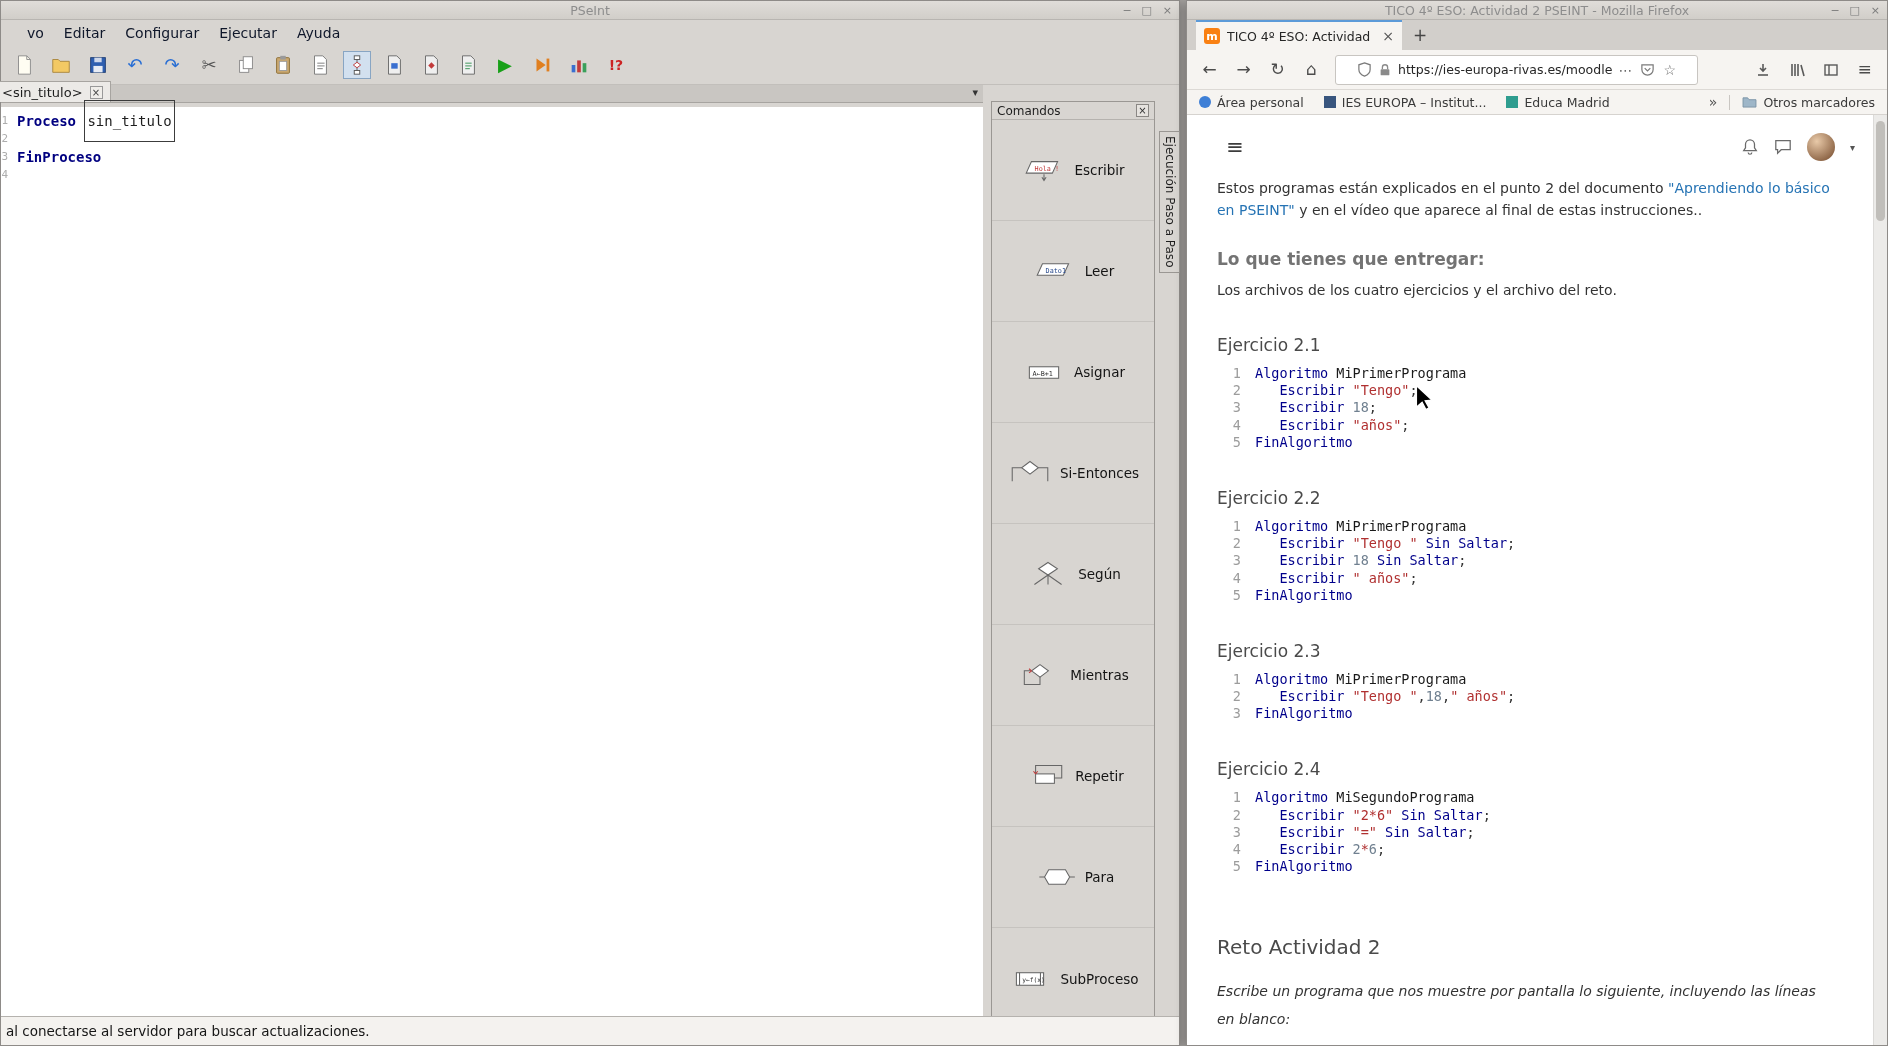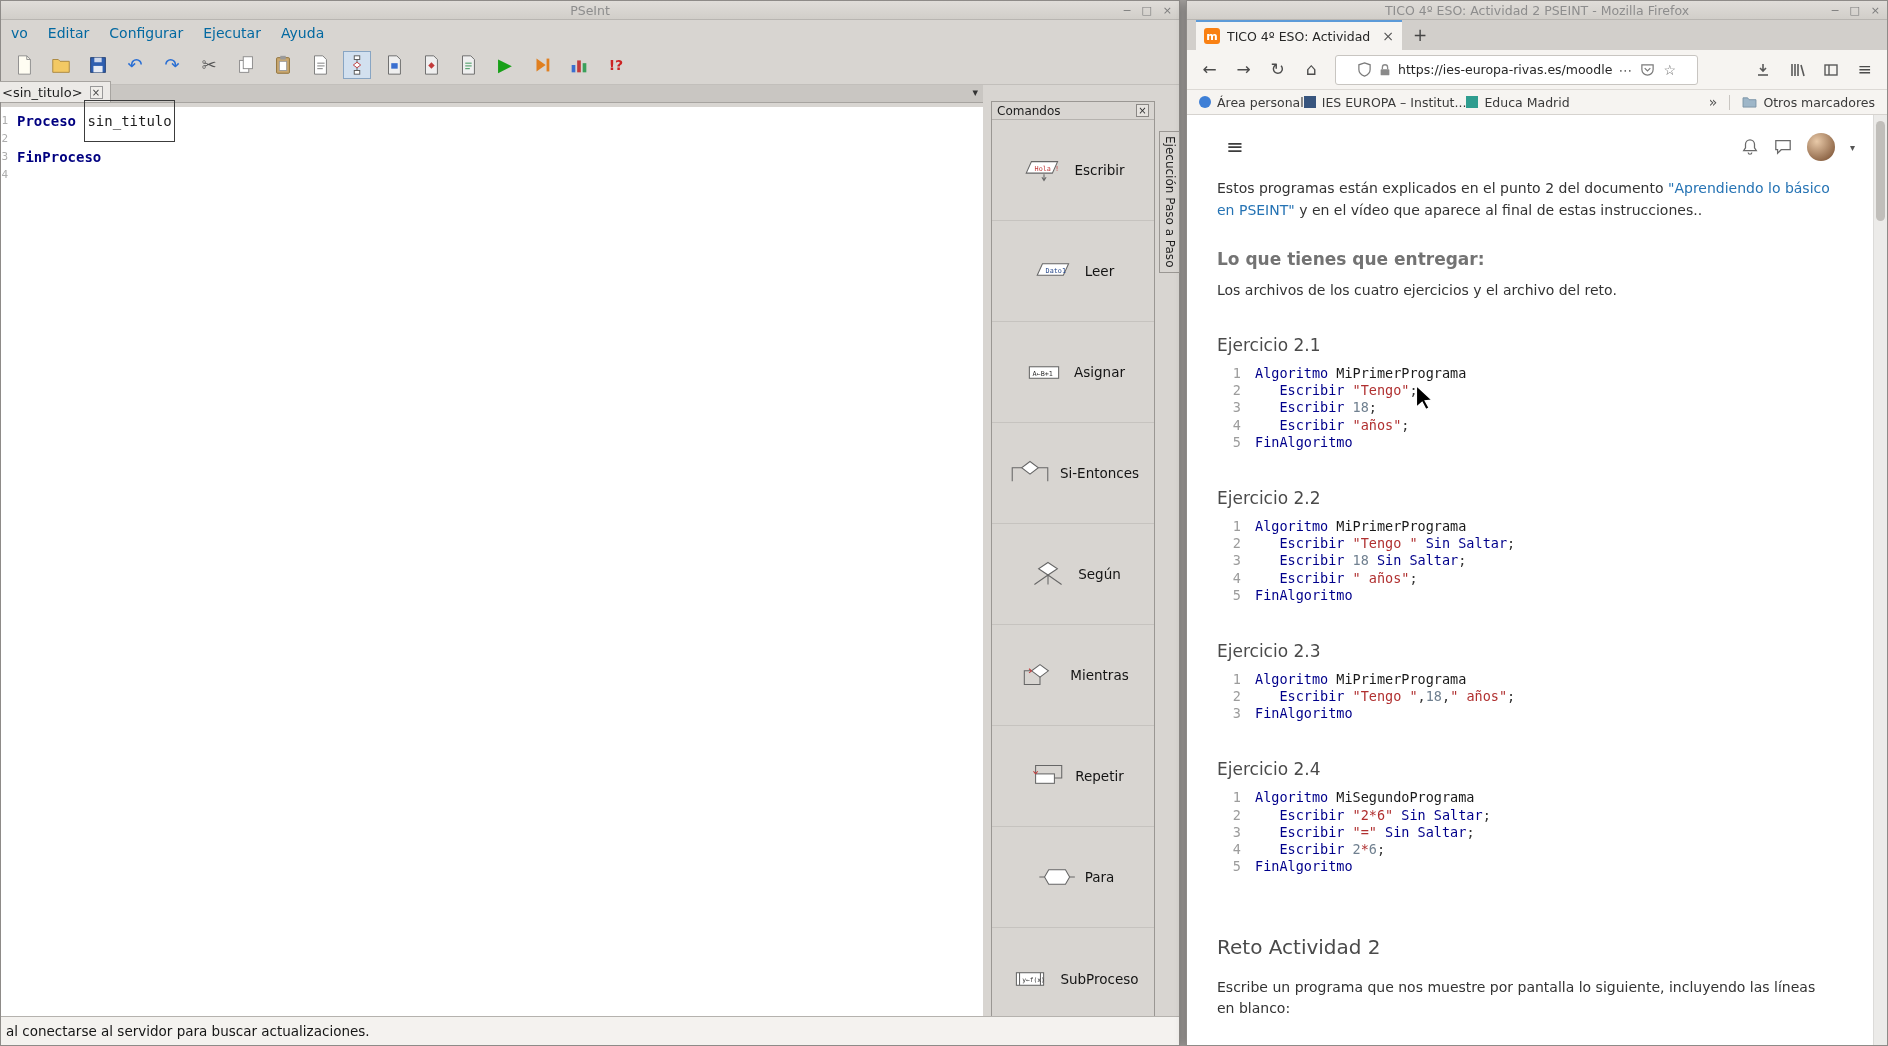--- a/index.html
+++ b/index.html
@@ -10,21 +10,21 @@
   
   .window{position:absolute;background:#d8d5d1;border:1px solid #8e8b88;box-shadow:0 2px 10px rgba(0,0,0,.35)}
   .pseint{left:0;top:0;width:1180px;height:1046px}
   .firefox{left:1186px;top:0;width:702px;height:1046px}
   .titlebar{height:19px;display:flex;align-items:center;justify-content:center;position:relative;
     background:linear-gradient(#e0ddd9,#d1cec9);border-bottom:1px solid #b8b5b1;font-size:12.5px;color:#8d8d8d}
   .winbtns{position:absolute;right:7px;top:0;height:100%;display:flex;gap:11px;align-items:center;color:#7c7c7c;font-size:11px}
   .winbtn{cursor:default;line-height:1}
 
   
-  .ps-menubar{height:25px;display:flex;align-items:center;font-size:14px;color:#0369a1;padding-left:0}
+  .ps-menubar{height:25px;display:flex;align-items:center;font-size:14px;color:#0f172a;padding-left:16px}
   .menu-item{padding:2px 10px}
   .ps-toolbar{height:40px;display:flex;align-items:center;gap:9px;padding:0 9px;border-bottom:1px solid #c2bfbb}
   .tb-btn{width:28px;height:28px;display:flex;align-items:center;justify-content:center;border:1px solid transparent}
   .tb-btn svg{display:block}
   .tb-glyph{font-size:18px;line-height:1}
   .tb-active{background:#d2e0ef;border:1px solid #88a5c3}
   .ps-tabstrip{height:18px;display:flex;align-items:flex-end;background:#c9c6c2;border-bottom:1px solid #a7a4a0;width:982px;position:relative}
   .ps-tab{margin-left:-7px;height:21px;display:flex;align-items:center;gap:7px;background:#eceae7;border:1px solid #a7a4a0;border-bottom:none;padding:0 7px;font-size:13px;color:#1e1e1e}
   .ps-tab-close{font-size:10px;color:#444;border:1px solid #999;width:13px;height:13px;line-height:11px;text-align:center;background:#f0eeea}
   .tab-dropdown{position:absolute;right:5px;bottom:3px;font-size:11px;color:#333}
@@ -88,21 +88,21 @@
   .cb-line{display:flex;height:17.2px;line-height:17.2px}
   .cb-num{width:24px;text-align:right;color:#9c9c9c;margin-right:14px}
   .cb-code{white-space:pre}
   .c-kw{color:#00008b}
   .c-id{color:#1a1a1a}
   .c-str{color:#b03030}
   .c-num{color:#708090}
   .c-op{color:#b03030}
   .c-pl{color:#333}
   .h-reto{margin-top:60px;font-size:20px;line-height:24px;font-weight:400;color:#4a4a4a}
-  .p-reto{margin-top:18px;font-size:14px;line-height:21px;color:#333;width:600px}
+  .p-reto{margin-top:18px;font-style:italic;font-size:14px;line-height:28px;color:#333;width:600px}
   .mouse-cursor{position:absolute;left:1414px;top:384px;z-index:50;pointer-events:none}
 </style>
 </head>
 <body>
 
 <div class="screen">
 
   <section class="window pseint">
     <div class="titlebar">
       <span>PSeInt</span>
@@ -413,21 +413,21 @@
               <rect x="2" y="3" width="12" height="10" fill="none" stroke="#5a5a5a" stroke-width="1.4"></rect>
               <path d="M6 3v10" stroke="#5a5a5a" stroke-width="1.4"></path>
             </svg>
           </div>
           <div class="nav-btn">
             <span class="glyph">≡</span>
           </div>
         </div>
     </div>
     <div class="ff-bookmarks">
-      <div id="bm-list" style="display:flex;">
+      <div id="bm-list" style="display:flex;gap:20px">
           <div class="bm-item">
             <span class="bm-ico bm-ico-dot-blue"></span>
             <span class="bm-label">Área personal</span>
           </div>
           <div class="bm-item">
             <span class="bm-ico bm-ico-square-navy"></span>
             <span class="bm-label">IES EUROPA – Institut...</span>
           </div>
           <div class="bm-item">
             <span class="bm-ico bm-ico-square-teal"></span>

